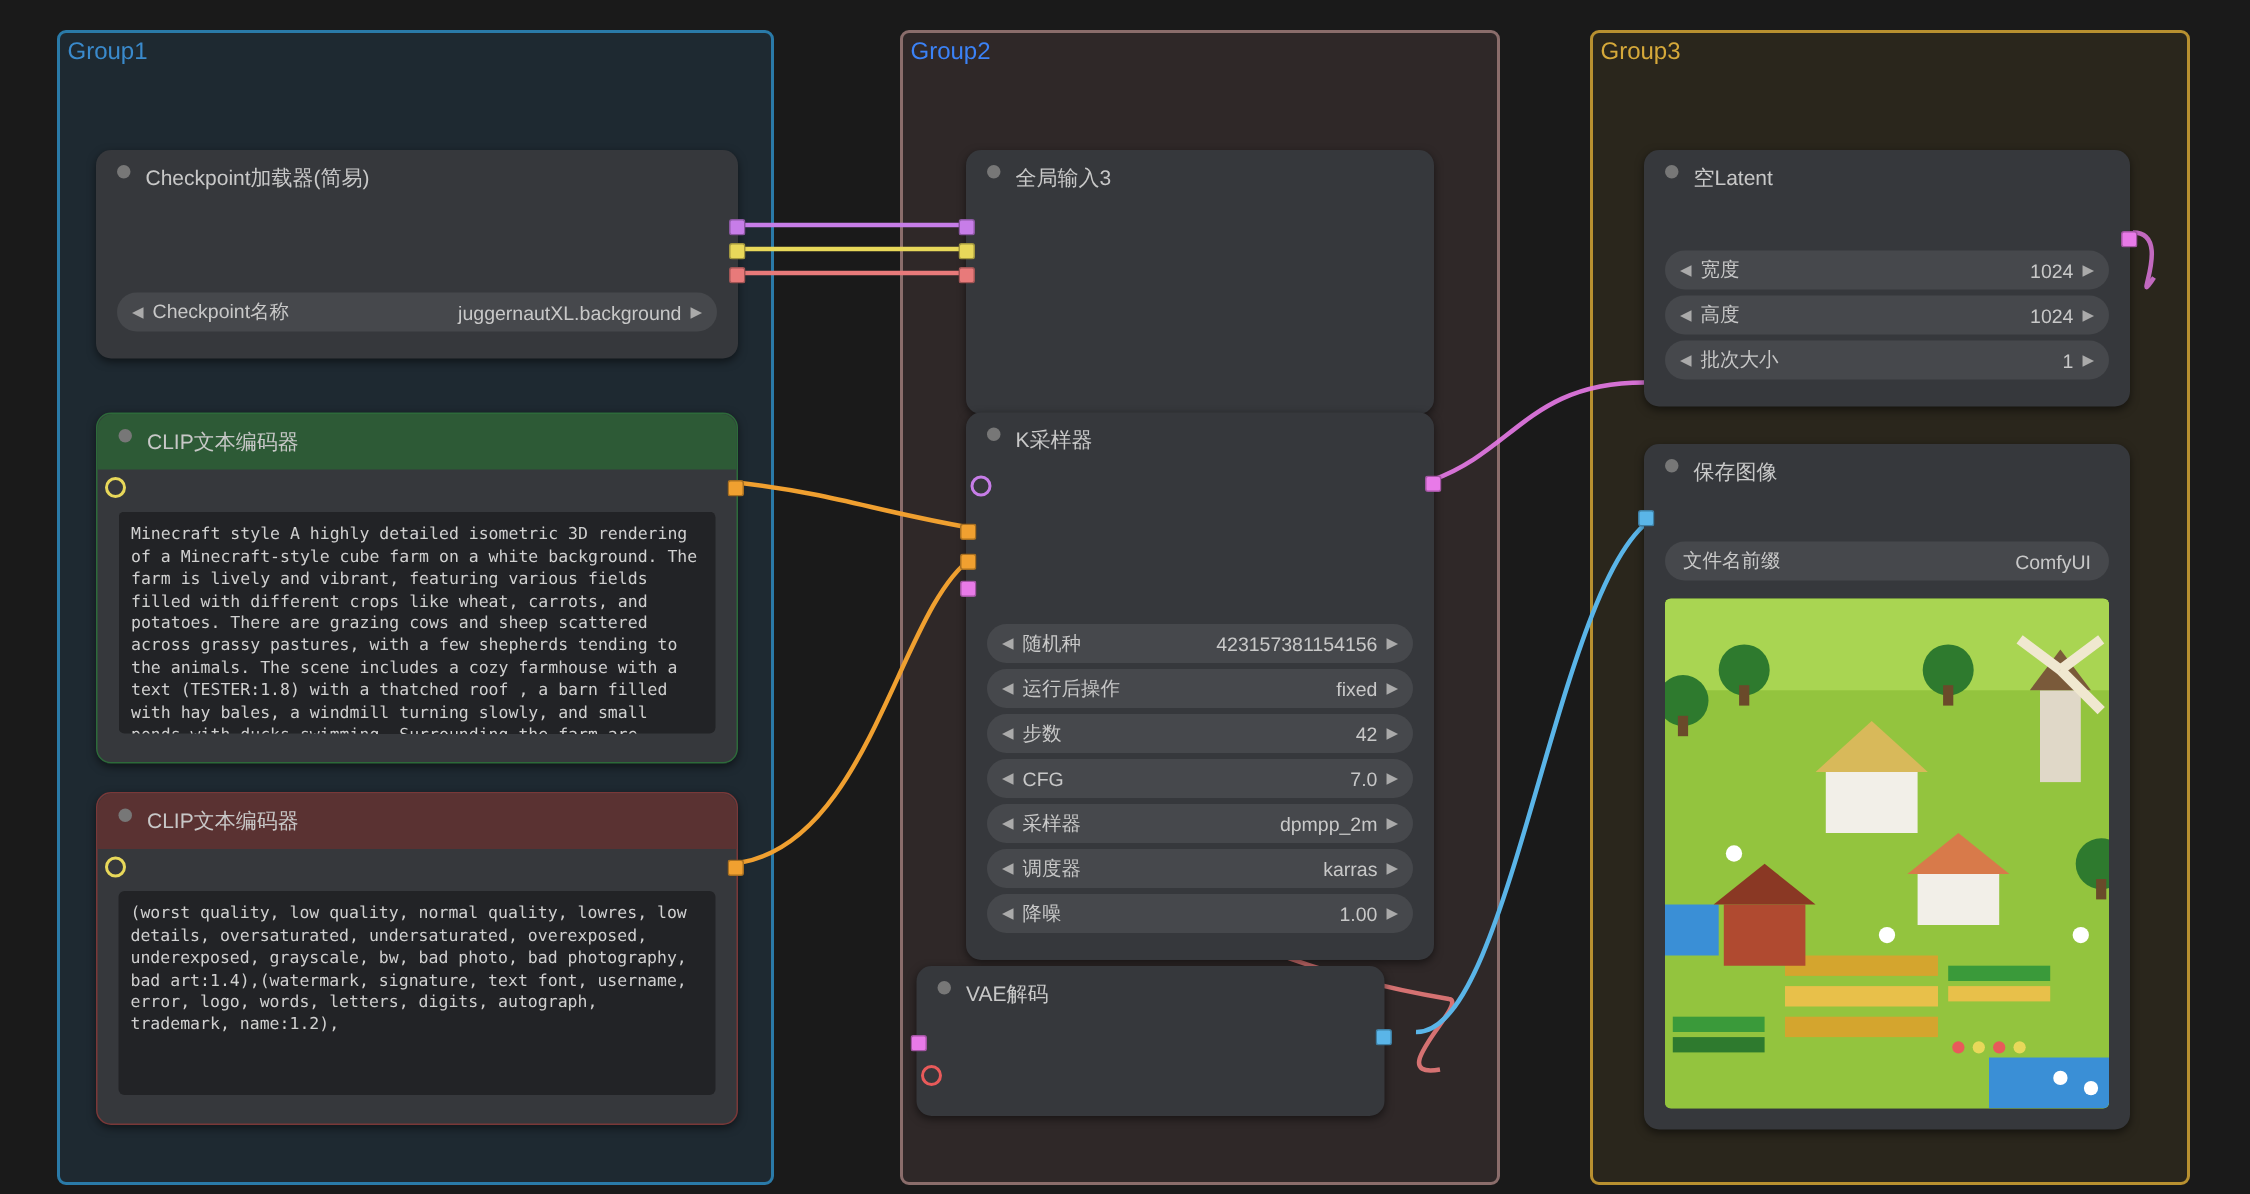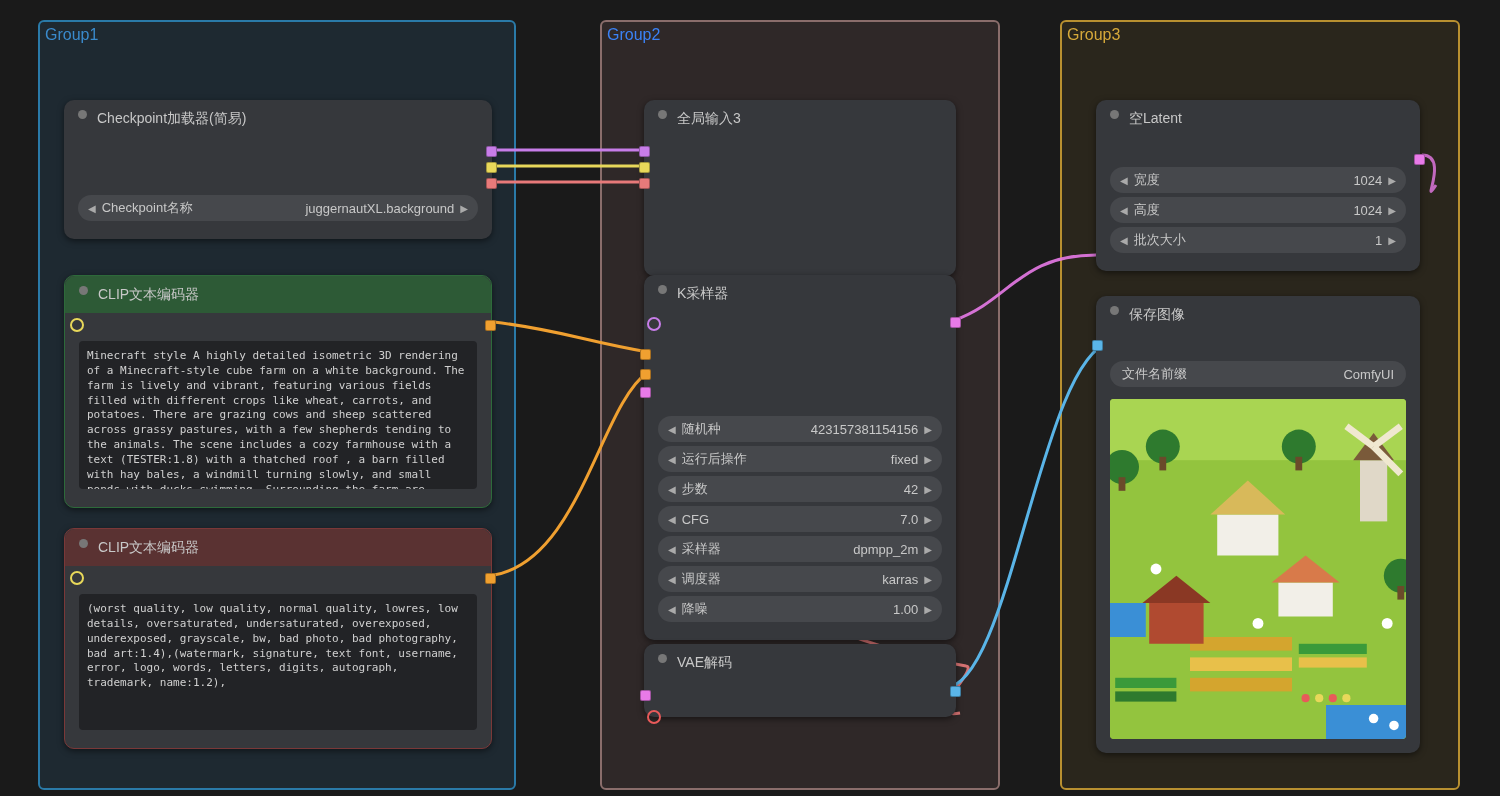--- a/index.html
+++ b/index.html
@@ -270,21 +270,21 @@
         <span class="tri-r">▶</span>
       </div>
     </div>
   <div class="ring" style="left:3px;  top:42px; border-color:#c77de8;"></div>
   <div class="socket" style="left:-4px; top:74px;  background:#f0a030;"></div>
   <div class="socket" style="left:-4px; top:94px;  background:#f0a030;"></div>
   <div class="socket" style="left:-4px; top:112px; background:#e87ae8;"></div>
   <div class="socket" style="right:-5px; top:42px; background:#e87ae8;"></div>
 </div>
 
-<div class="node" id="node-vae" style="left:644px; top:644px; width:312px; height:73px;">
+<div class="node" id="node-vae" style="left:611px; top:644px; width:312px; height:100px;">
   <div class="node-header">
     <span class="dot"></span>
     <span>VAE解码</span>
   </div>
   <div class="socket" style="left:-4px; top:46px;  background:#e87ae8;"></div>
   <div class="ring" style="left:3px;  top:66px;  border-color:#e85a5a;"></div>
   <div class="socket" style="right:-5px; top:42px; background:#5ab5e8;"></div>
 </div>
 
 <div class="node" id="node-lat" style="left:1096px; top:100px; width:324px;">

